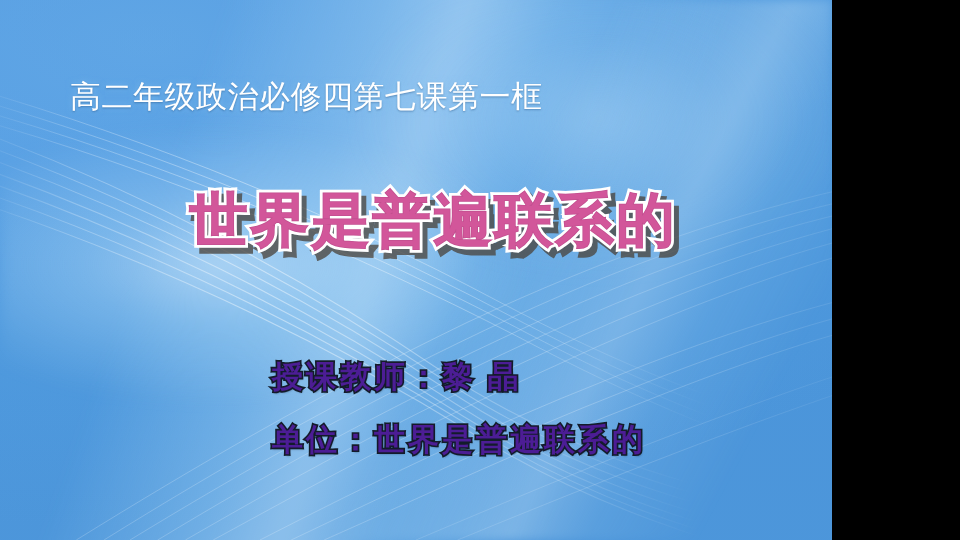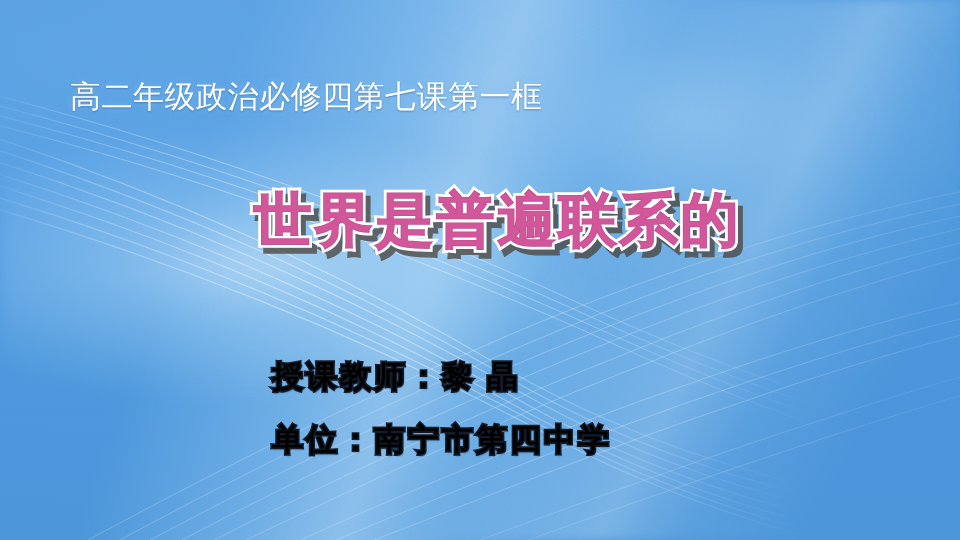--- a/index.html
+++ b/index.html
@@ -7,21 +7,21 @@
     margin: 0;
     padding: 0;
     background: #000;
   }
   body {
     font-family: "Liberation Sans", "DejaVu Sans", sans-serif;
   }
 
   #slide {
     position: relative;
-    width: 960px;
+    width: 832px;
     height: 540px;
     overflow: hidden;
     background: #539fe2;
     user-select: none;
   }
 
   
   .bg-layer {
     position: absolute;
     inset: 0;
@@ -149,26 +149,26 @@
   .main-title .mt-fill {
     position: relative;
     color: #d2569a;
     -webkit-text-stroke: 1.5px #c24f8f;
     paint-order: stroke fill;
     z-index: 3;
   }
 
   .credit {
     position: absolute;
-    font-family: Liberation Serif, serif;
+    font-family: Liberation Sans, sans-serif;
     font-weight: 700;
     font-size: 31px;
     letter-spacing: 3px;
     white-space: nowrap;
-    color: #000000;
+    color: #4c1d95;
     -webkit-text-stroke: 3.2px #141c2a;
     paint-order: stroke fill;
     text-shadow: 1px 2px 2px rgba(20,30,50,0.35);
   }
   .credit-teacher { left: 272px; top: 356px; }
   .credit-school  { left: 272px; top: 419px; }
 </style>
 </head>
 <body>
 
@@ -248,15 +248,15 @@
   <div class="main-title">
     <span class="mt-inner">
       <span class="mt-shadow" aria-hidden="true">世界是普遍联系的</span>
       <span class="mt-outline" aria-hidden="true">世界是普遍联系的</span>
       <span class="mt-fill">世界是普遍联系的</span>
     </span>
   </div>
 
   <div class="credit credit-teacher">授课教师：黎 晶</div>
 
-  <div class="credit credit-school">单位：南宁市第四中学</div>
+  <div class="credit credit-school">单位：世界是普遍联系的</div>
 
 </div>
 
 </body></html>

